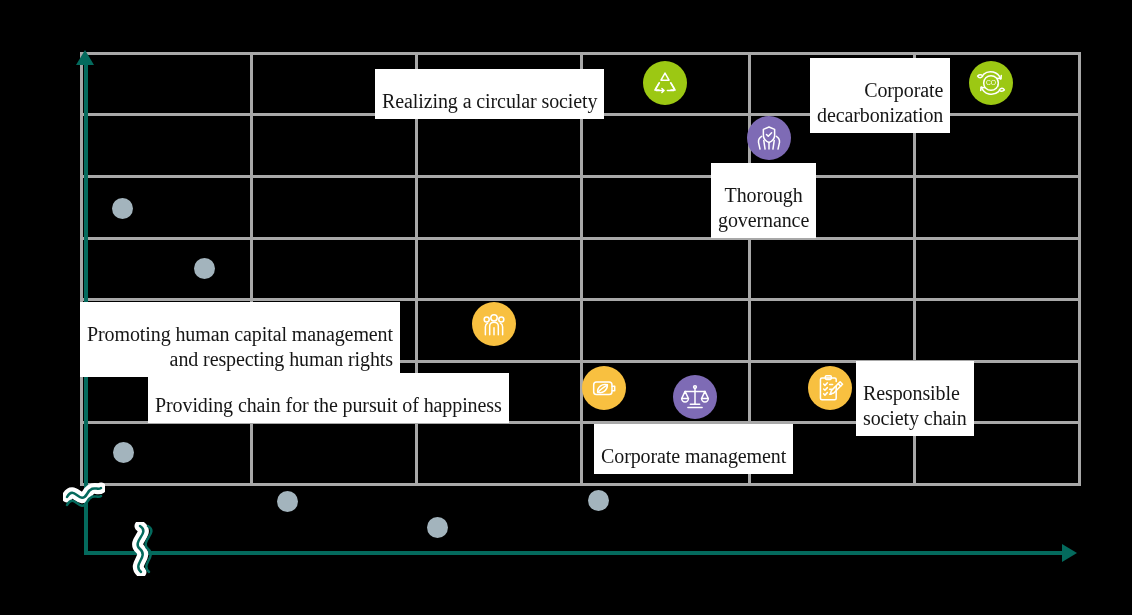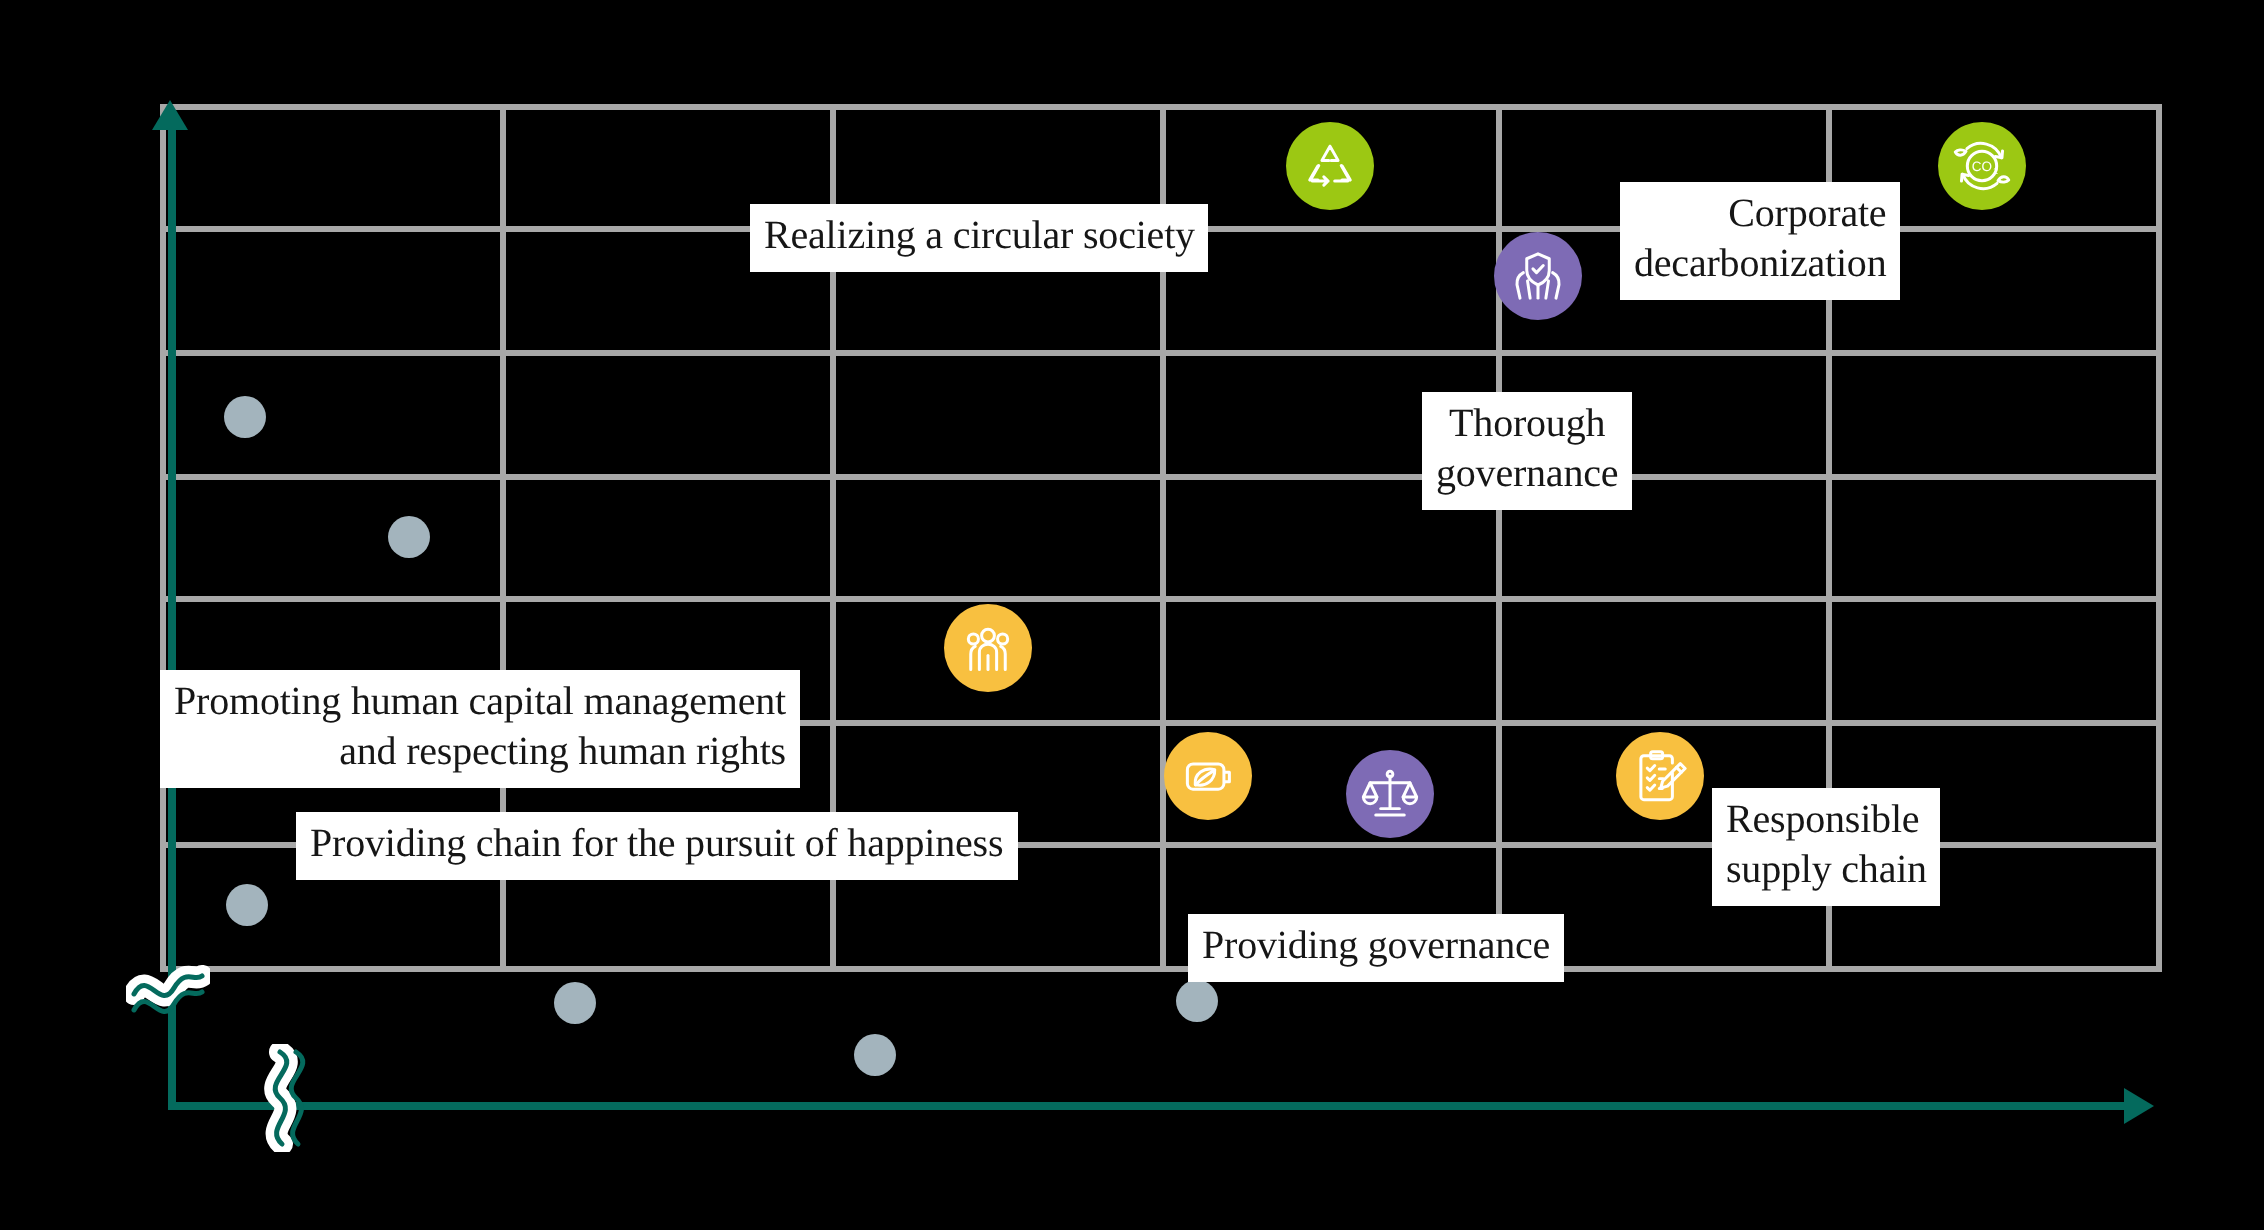--- a/index.html
+++ b/index.html
@@ -41,24 +41,23 @@
     border-radius:50%; background:#a3b4bd;
   }
 
   
   .chip {
     position:absolute;
     background:#ffffff;
     color:#161616;
     font-size:20px;
     line-height:25px;
-    padding:4px 7px 5px 7px;
+    padding:20px 7px 5px 7px;
     white-space:pre;
     letter-spacing:-0.1px;
-    margin-top:33px;
   }
   .chip.right { text-align:right; }
   .chip.center { text-align:center; }
   .chip.left { text-align:left; }
 
   
   .badge {
     position:absolute;
     width:44px; height:44px;
     border-radius:50%;
@@ -197,31 +196,31 @@
           <path d="M5.4 10 h21.2"></path>
           <path d="M5.4 10 L1.8 17.6 h7.2z" fill="none"></path>
           <path d="M26.6 10 L23 17.6 h7.2z" fill="none"></path>
           <path d="M1.8 17.6 a3.6 3.6 0 0 0 7.2 0"></path>
           <path d="M23 17.6 a3.6 3.6 0 0 0 7.2 0"></path>
           <path d="M11 23.8 h10"></path>
           <path d="M8.4 27.2 h15.2"></path>
         </g>
         </svg>
       </div>
-      <div class="chip center" style="left: 594px; top: 424px;">Providing governance</div>
+      <div class="chip center" style="left: 594px; top: 424px;">Corporate management</div>
       <div class="badge" style="left: 808px; top: 366px; background: rgb(248, 192, 64);">
         <svg width="30" height="30" viewBox="0 0 32 32">
         <g stroke="#fff" fill="none" stroke-width="1.6" stroke-linecap="round" stroke-linejoin="round">
           <path d="M22.6 14.4 V27 a1.6 1.6 0 0 1 -1.6 1.6 H7.4 A1.6 1.6 0 0 1 5.8 27 V6.8 a1.6 1.6 0 0 1 1.6 -1.6 h13.6 a1.6 1.6 0 0 1 1.6 1.6 V9"></path>
           <rect x="11" y="3" width="6.4" height="3.8" rx="1.1"></rect>
           <path d="M9.2 11.8 l1.4 1.4 l2.6 -2.8"></path>
           <path d="M9.2 17 l1.4 1.4 l2.6 -2.8"></path>
           <path d="M9.2 22.2 l1.4 1.4 l2.6 -2.8"></path>
           <path d="M15.6 12.2 h3.2 M15.6 17.4 h2.2 M15.6 22.6 h1.6"></path>
           <path d="M26.8 9.4 l2.6 2.6 l-9.4 9.4 l-3.6 1 l1 -3.6z"></path>
           <path d="M24.8 11.4 l2.6 2.6"></path>
         </g>
         </svg>
       </div>
       <div class="chip left" style="left: 856px; top: 361px;">Responsible
-supply chain</div>
+society chain</div>
     </div>
 </div>
 
 </body></html>

